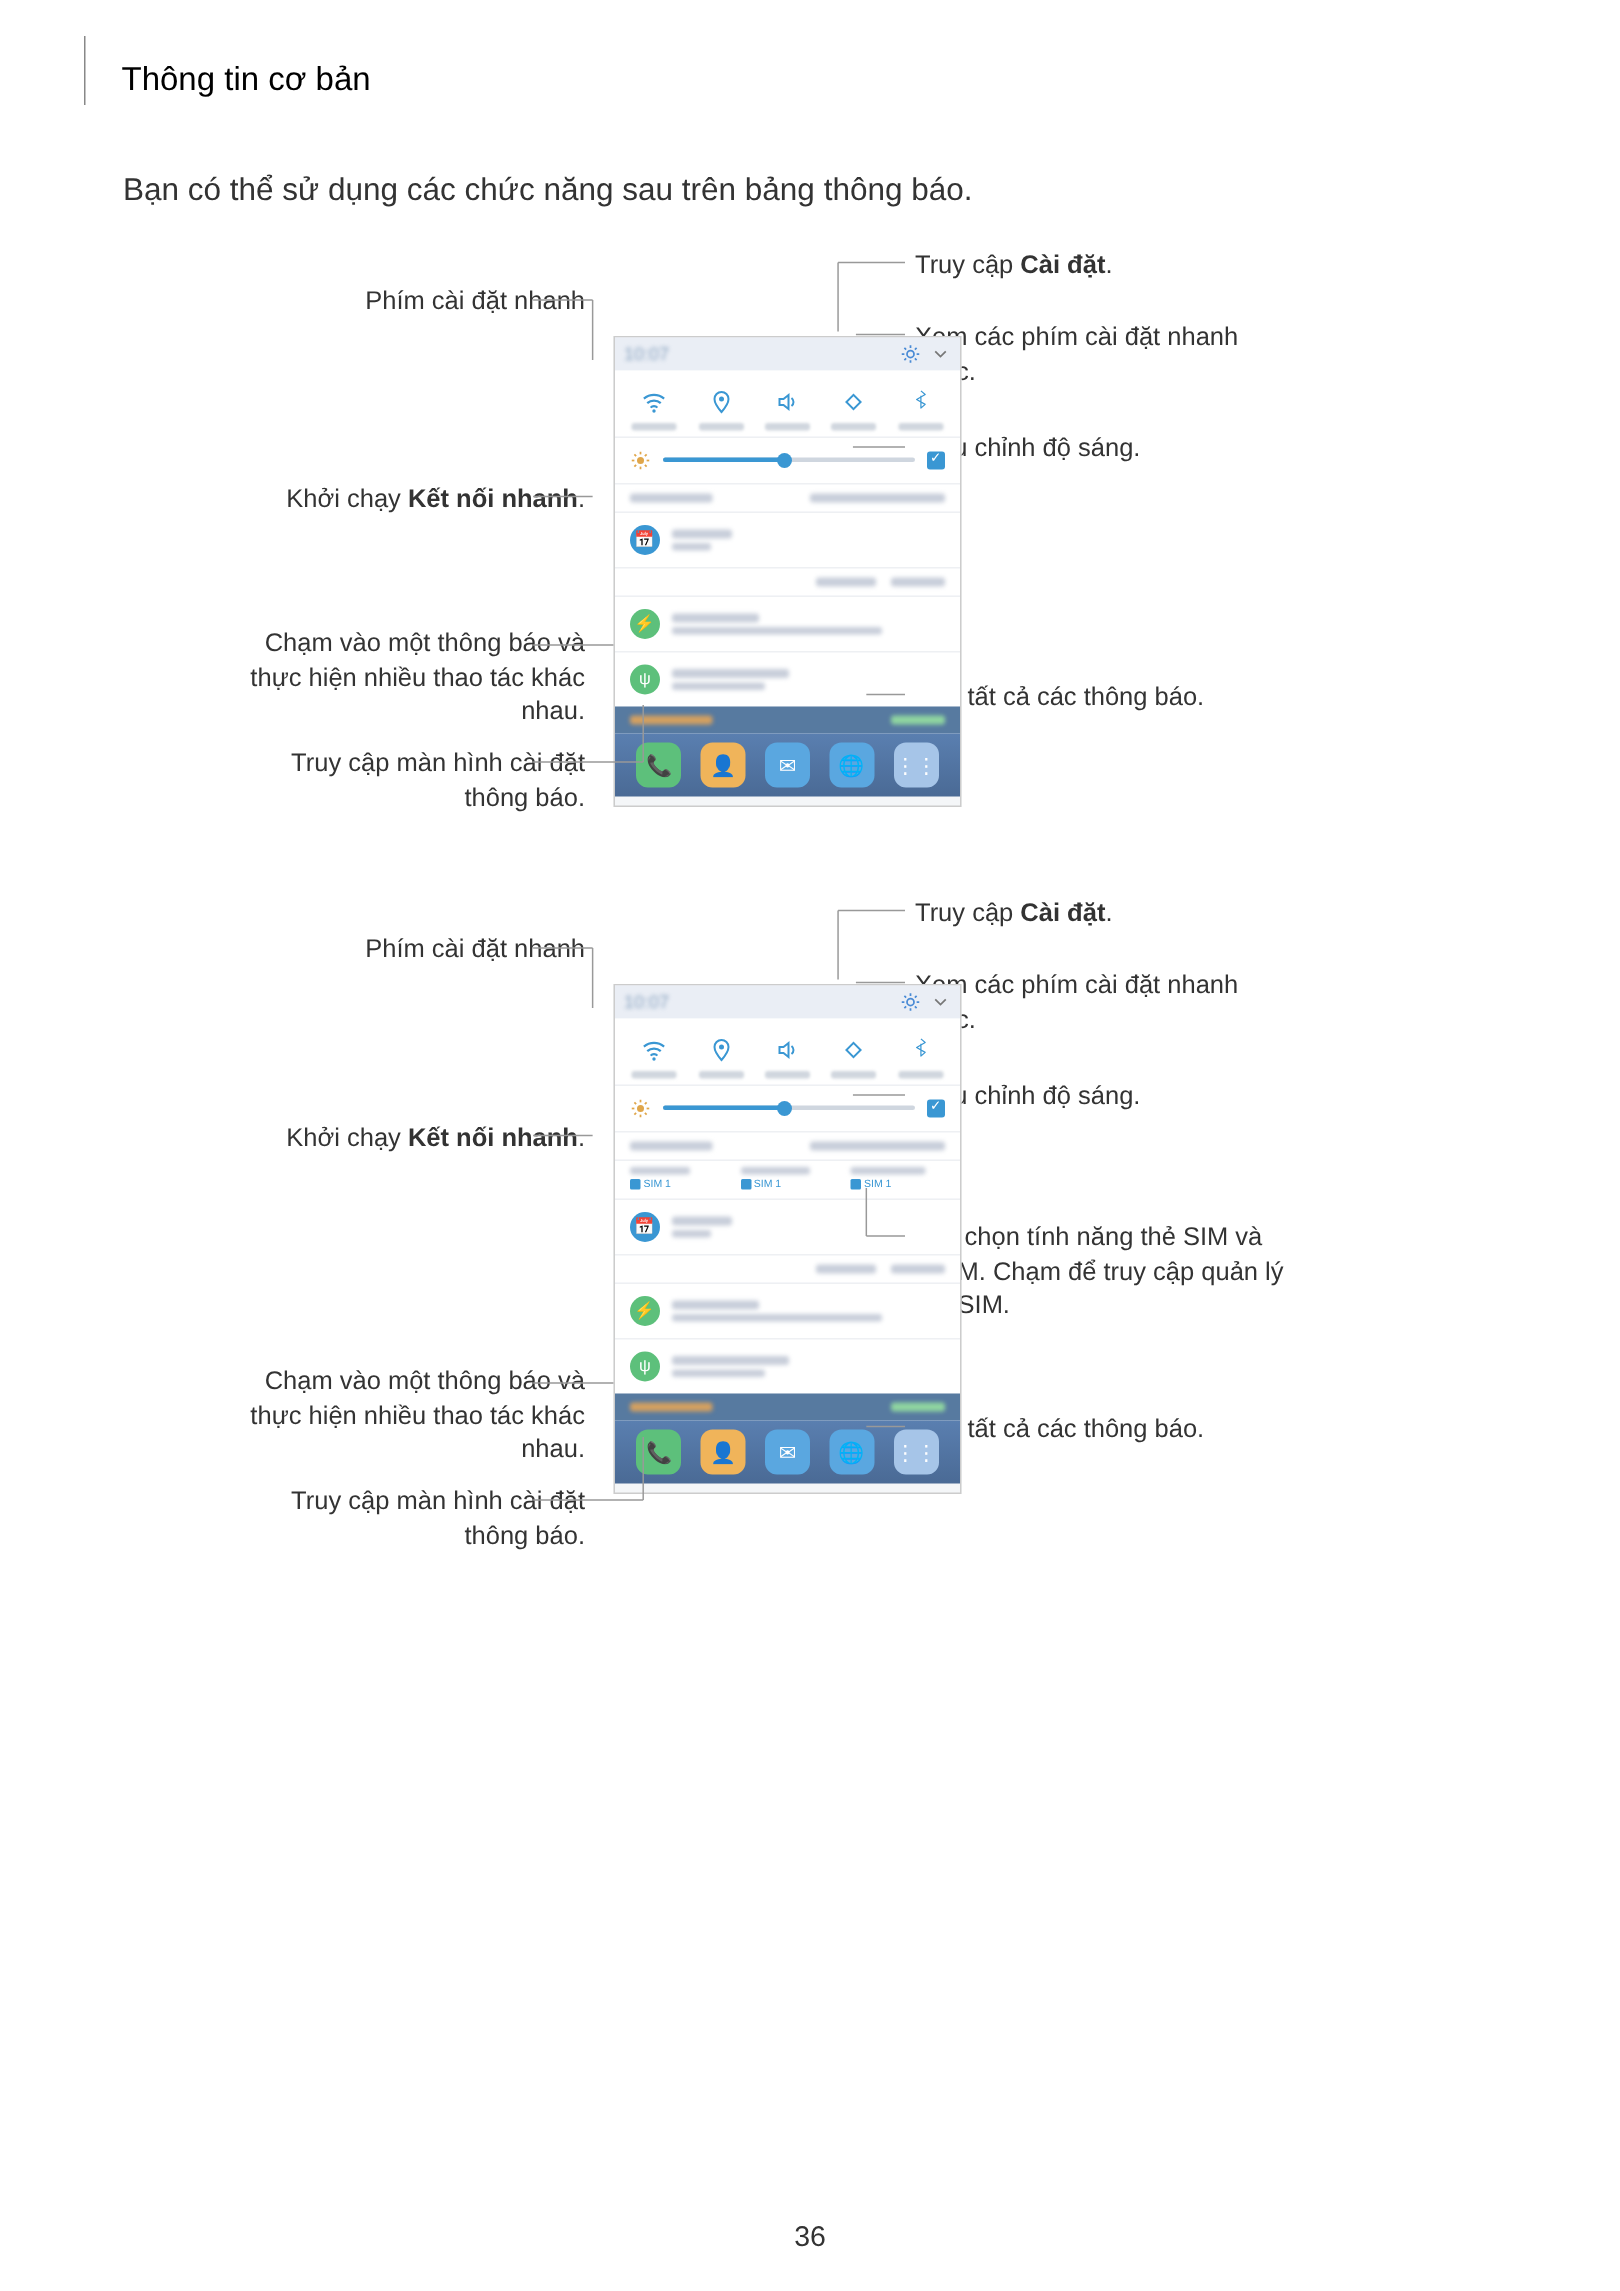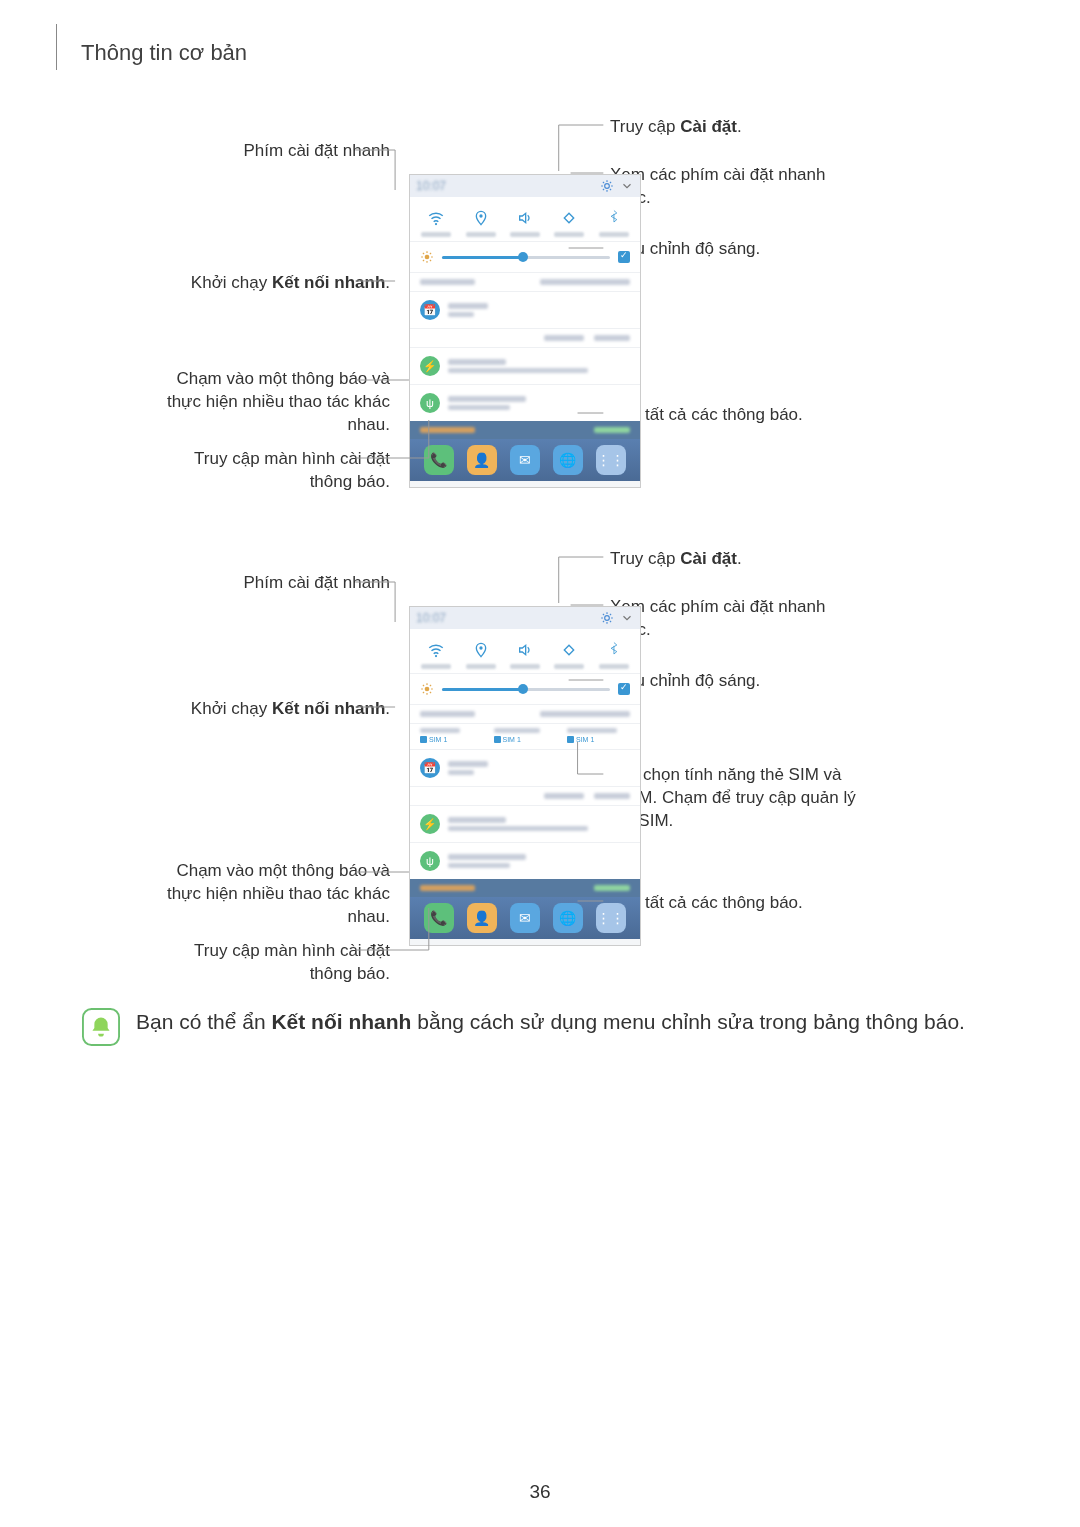--- a/index.html
+++ b/index.html
@@ -19,21 +19,21 @@
   .header-line {
     border-left: 1px solid #888;
     height: 46px;
     margin-left: 8px;
     margin-bottom: 40px;
   }
   .header-title {
     padding-left: 24px;
     padding-top: 16px;
     font-size: 22px;
-    color: #404040;
+    color: #000000;
   }
   .intro {
     margin: 0 0 16px 34px;
     font-size: 21px;
     line-height: 1.6;
     color: #333;
   }
   .section-title {
     margin: 0 0 8px 34px;
     font-size: 20px;
@@ -299,20 +299,21 @@
   svg { display: block; }
 </style>
 </head>
 <body>
 
 <div class="page">
   <div class="header-line">
     <div class="header-title">Thông tin cơ bản</div>
   </div>
 
+  <p class="intro">Bạn có thể sử dụng các chức năng sau trên bảng thông báo.</p>
 
 
   <div class="diagram-block" id="diagram-single" style="height:420px;">
 
     <div class="callout left" style="top:30px; right:610px;">Phím cài đặt nhanh</div>
     <div class="callout left" style="top:162px; right:610px;">
       <span>Khởi chạy </span><b>Kết nối nhanh</b><span>.</span>
     </div>
     <div class="callout left" style="top:258px; right:610px; width:240px;">Chạm vào một thông báo và thực hiện nhiều thao tác khác nhau.</div>
     <div class="callout left" style="top:338px; right:610px; width:240px;">Truy cập màn hình cài đặt thông báo.</div>
@@ -638,25 +639,15 @@
 
       <line x1="350" y1="40" x2="350" y2="80"></line>
         <line x1="310" y1="40" x2="350" y2="40"></line>
       <line x1="310" y1="165" x2="350" y2="165"></line>
       <line x1="310" y1="330" x2="364" y2="330"></line>
       <line x1="310" y1="408" x2="384" y2="408"></line>
         <line x1="384" y1="408" x2="384" y2="366"></line>
     </svg>
   </div>
 
-  <div class="tip">
-    <svg class="tip-icon" viewBox="0 0 40 40">
-      <rect x="1" y="1" width="38" height="38" rx="9" fill="none" stroke="#6cc070" stroke-width="2"></rect>
-      <path d="M20 10a7 7 0 017 7v4l2 3H11l2-3v-4a7 7 0 017-7z" fill="#8fd55b"></path>
-      <path d="M17 27a3 3 0 006 0" fill="#8fd55b"></path>
-    </svg>
-    <div>
-      <span>Bạn có thể ẩn </span><b>Kết nối nhanh</b><span> bằng cách sử dụng menu chỉnh sửa trong bảng thông báo.</span>
-    </div>
-  </div>
 
   <div class="page-number">36</div>
 </div>
 
 </body></html>

